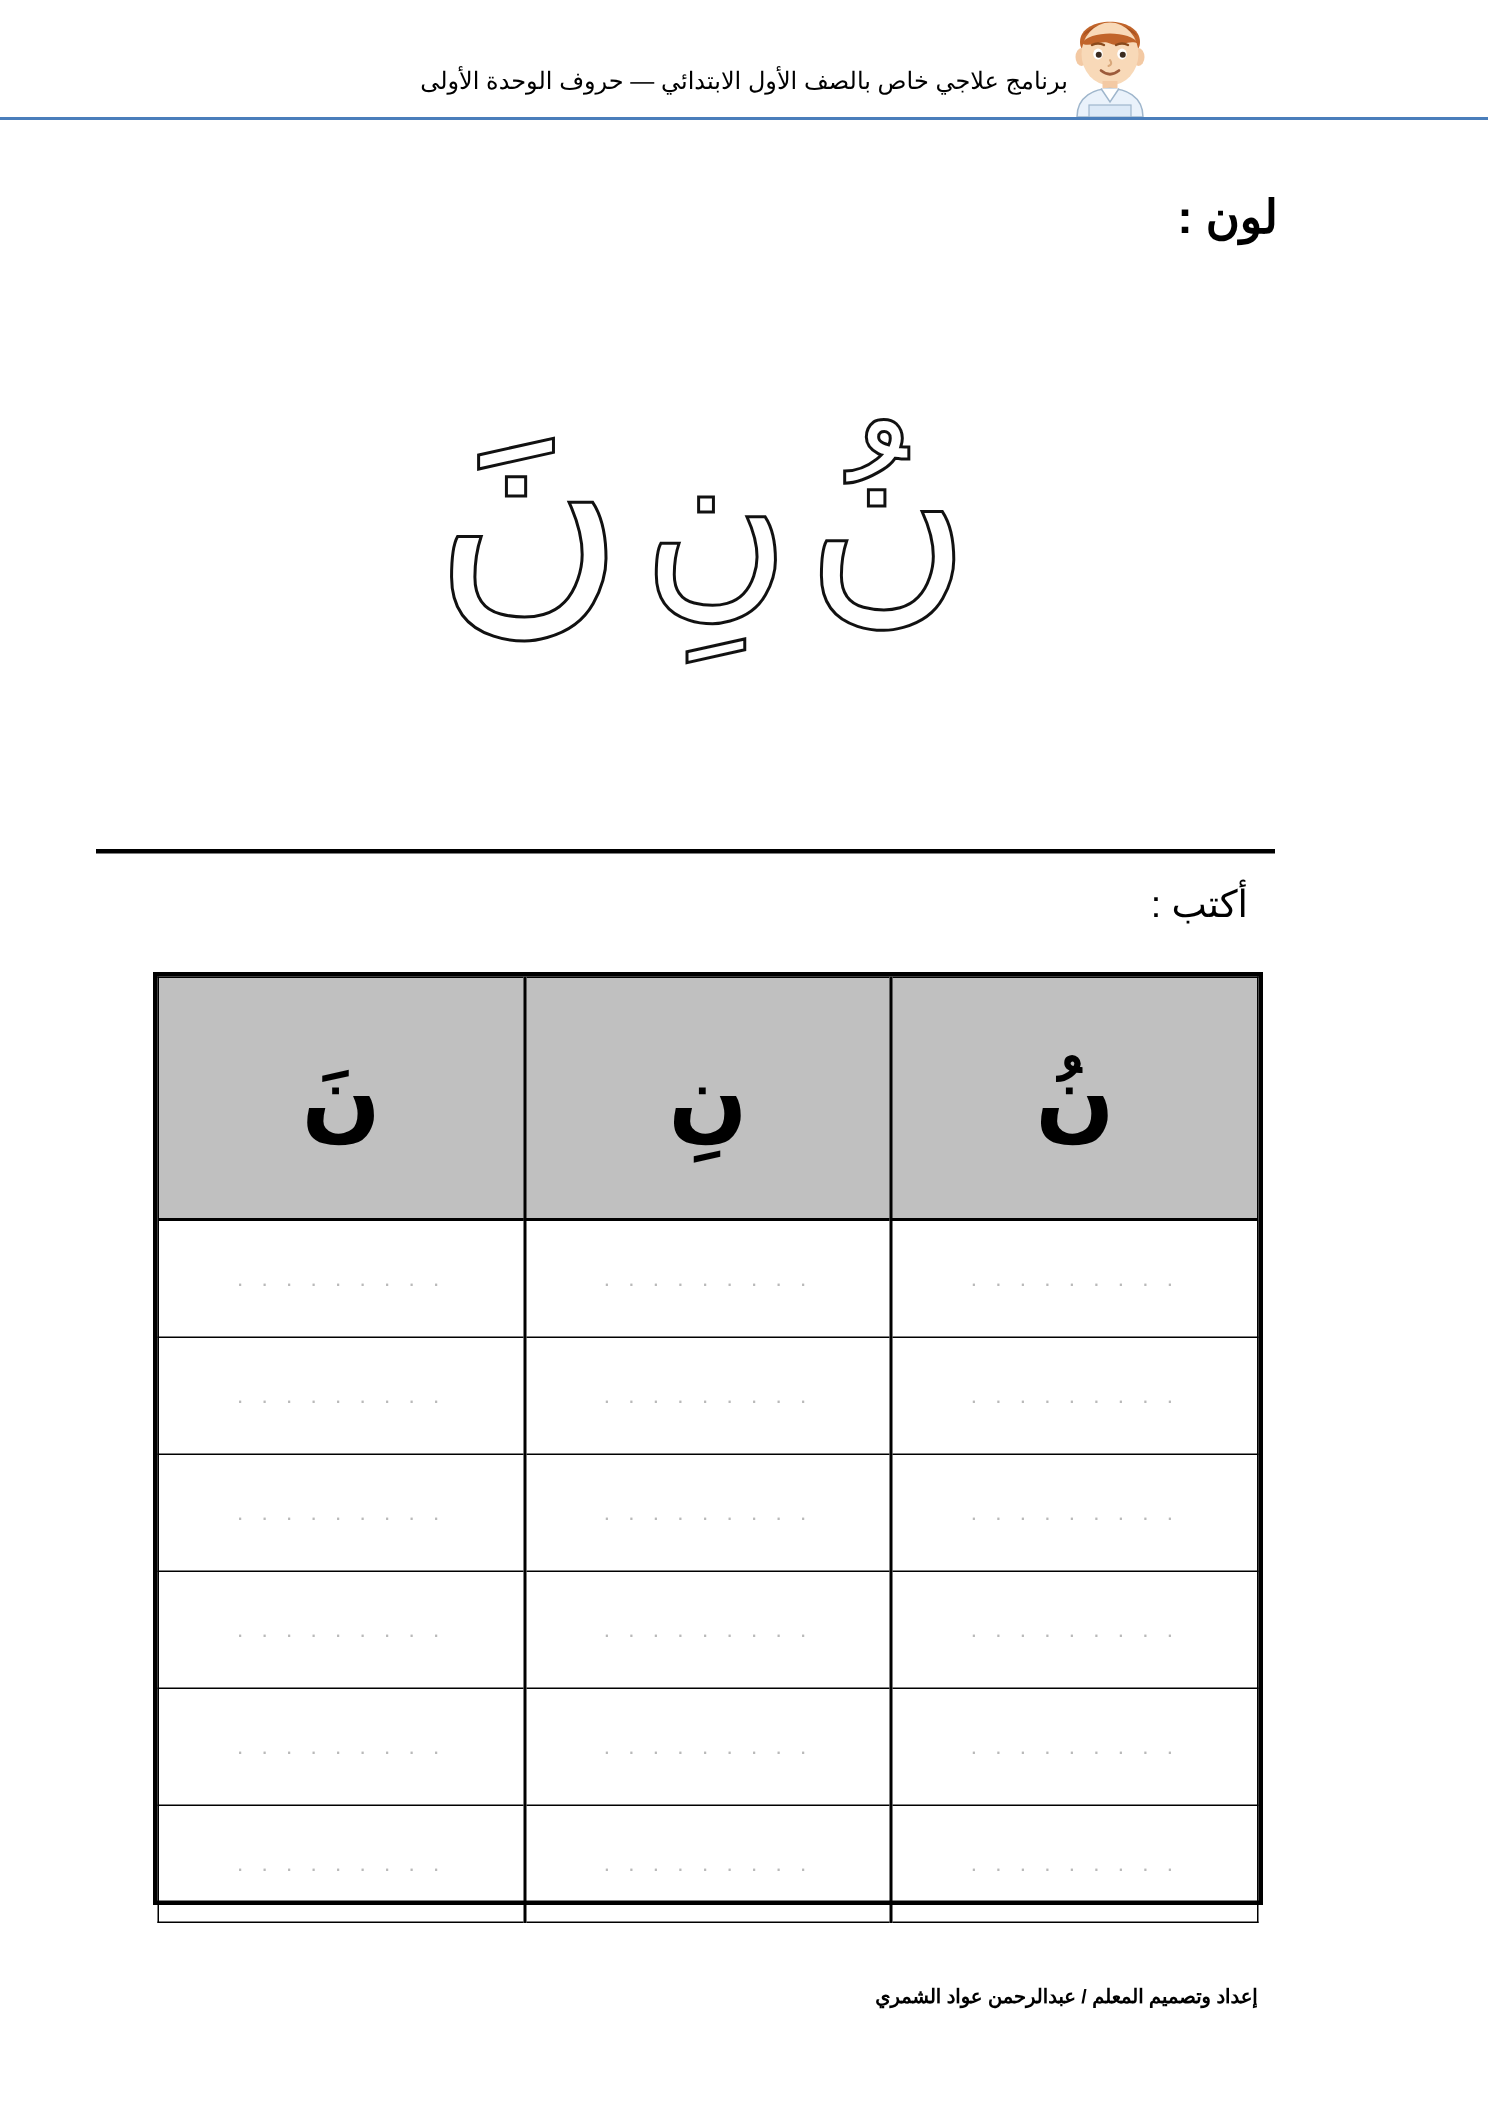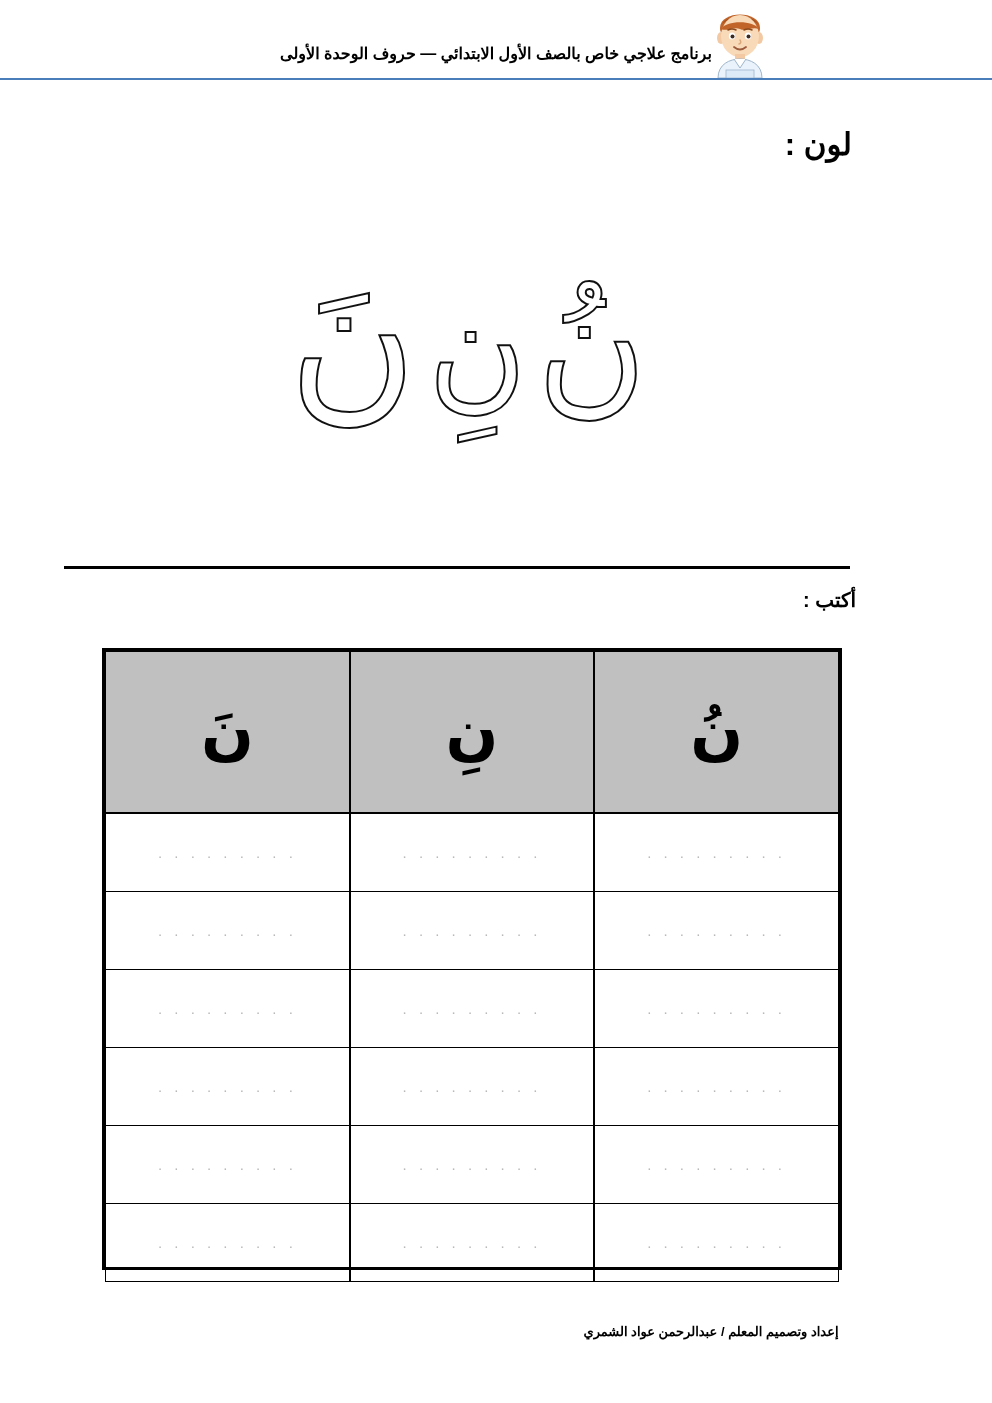--- a/index.html
+++ b/index.html
@@ -32,21 +32,21 @@
     height: 2px;
     background: #4a7ebb;
   }
   .header-title {
     position: absolute;
     top: 44px;
     left: 0;
     width: 992px;
     text-align: center;
     font-size: 16px;
-    font-weight: bold;
+    font-weight: normal;
     direction: rtl;
     letter-spacing: 0;
   }
   .header-mascot {
     position: absolute;
     top: 2px;
     left: 700px;
     width: 80px;
     height: 76px;
   }
@@ -56,23 +56,23 @@
     position: absolute;
     top: 126px;
     right: 140px;
     font-size: 31px;
     font-weight: bold;
     direction: rtl;
   }
   .label-write {
     position: absolute;
     top: 588px;
-    right: 136px;
-    font-size: 20px;
-    font-weight: bold;
+    right: 160px;
+    font-size: 25px;
+    font-weight: normal;
     direction: rtl;
   }
 
   
   .color-area {
     position: absolute;
     top: 230px;
     left: 0;
     width: 992px;
     height: 290px;

